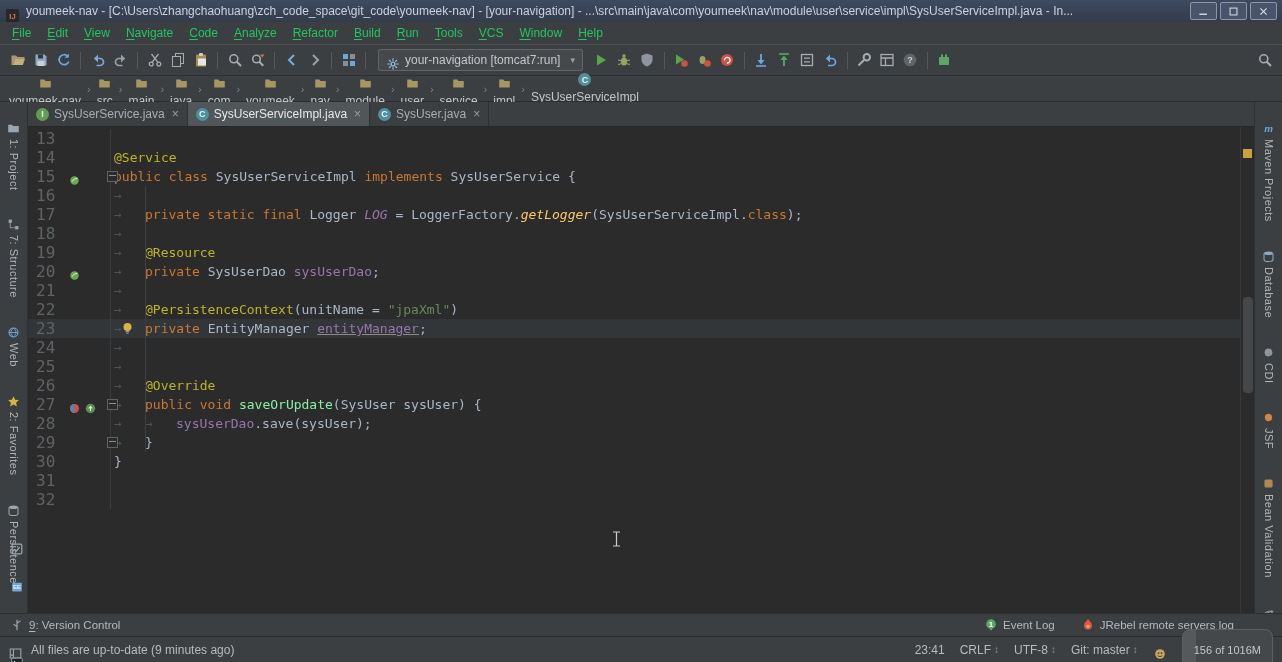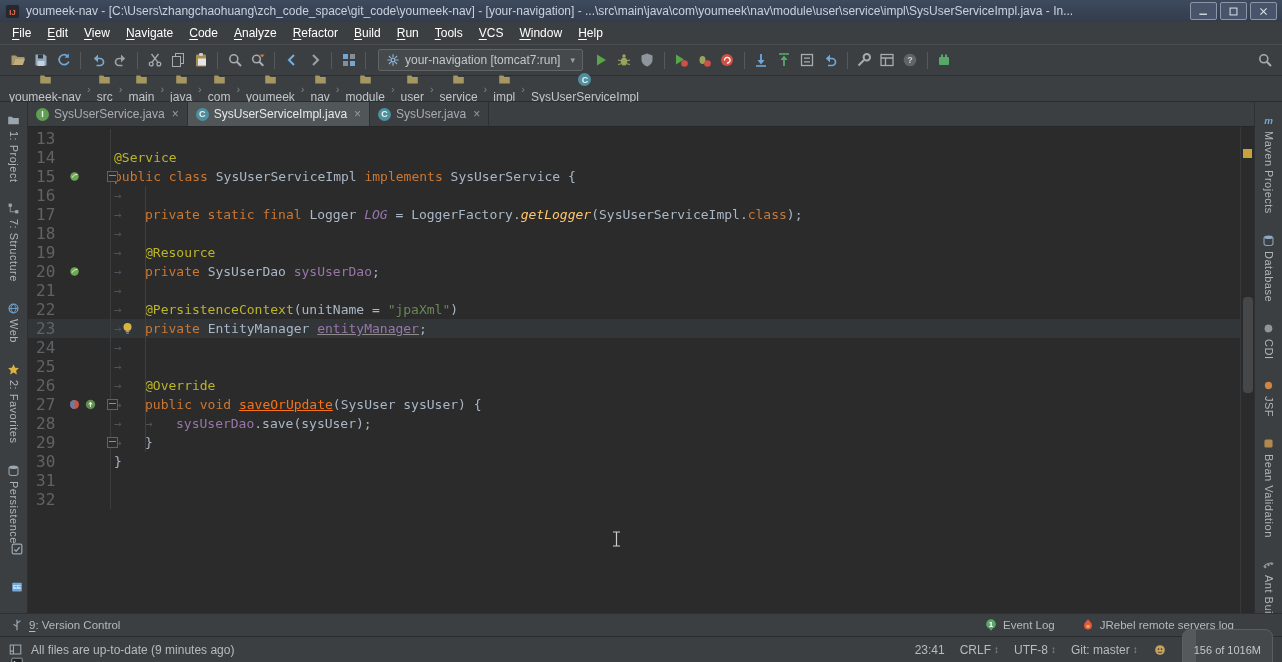--- a/index.html
+++ b/index.html
@@ -1,32 +1,32 @@
 <!DOCTYPE html>
 <html><head>
 <meta charset="utf-8">
 <style>
   html,body{margin:0;padding:0;background:#1e1e1e;}
   body{width:1282px;height:662px;overflow:hidden;font-family:"Liberation Sans",sans-serif;
        -webkit-user-select:none;color:#BBBBBB;}
   #app{width:1282px;height:662px;display:flex;flex-direction:column;background:#3C3F41;}
-  .icn{display:inline-flex;align-items:center;justify-content:center;line-height:0;}
+  .icn{display:inline-flex;align-items:center;justify-content:center;line-height:0;margin-top:8px;}
   u{text-underline-offset:2px;}
 
   
   .titlebar{height:22px;flex:none;background:linear-gradient(#3E4A5E,#323C4C);display:flex;
             align-items:center;padding:0 5px;gap:6px;font-size:12px;color:#C9D1DE;}
   .title-text{white-space:nowrap;overflow:hidden;text-overflow:clip;flex:1;}
   .win-controls{display:flex;gap:3px;flex:none;}
   .win-btn{width:25px;height:16px;border:1px solid #8C96A8;background:#49536A;border-radius:2px;
            display:flex;align-items:center;justify-content:center;}
 
   
   .menubar{height:22px;flex:none;background:#3C3F41;display:flex;align-items:center;
-           padding:0 4px;font-size:12px;color:#ffffff;}
+           padding:0 4px;font-size:12px;color:#22c55e;}
   .menu-item{padding:2px 8px;}
 
   
   .toolbar{height:30px;flex:none;background:#3C3F41;border-top:1px solid #4B4E50;
            border-bottom:1px solid #2E3133;display:flex;align-items:center;padding:0 6px;}
   .tb-btn{width:23px;height:24px;display:flex;align-items:center;justify-content:center;border-radius:3px;}
   .tb-sep{width:1px;height:17px;background:#56595B;margin:0 5px;flex:none;}
   .run-config{height:20px;display:flex;align-items:center;gap:5px;background:#46494B;
               border:1px solid #616465;border-radius:2px;padding:0 7px;margin:0 7px;
               font-size:12px;color:#C2C7CC;white-space:nowrap;}
@@ -73,21 +73,21 @@
   .fold-box::after{content:"";position:absolute;left:1px;right:1px;top:3px;border-top:1px solid #8A8F93;}
   .code{flex:1;padding-left:3px;}
   .tk-ann{color:#BBB529;}
   .tk-kw{color:#CC7832;}
   .tk-txt{color:#A9B7C6;}
   .tk-str{color:#6A8759;}
   .tk-field{color:#9876AA;}
   .tk-fieldu{color:#9876AA;text-decoration:underline;text-decoration-color:#8E8A86;}
   .tk-sfield{color:#9876AA;font-style:italic;}
   .tk-smethod{color:#FFC66B;font-style:italic;}
-  .tk-method{color:#f97316;text-decoration:underline;}
+  .tk-method{color:#86efac;}
   .tk-ws{display:inline-block;width:31px;color:#4A5158;}
   .row-bulb{position:absolute;left:92px;top:2px;}
   .indent-guide{position:absolute;left:117px;top:59px;height:266px;border-left:1px solid #3A4047;}
   .stripe{position:absolute;top:0;right:0;width:13px;height:100%;background:#2B2B2B;
           border-left:1px solid #35393B;}
   .stripe-mark{position:absolute;top:22px;right:2px;width:9px;height:9px;background:#C9A23C;}
   .scroll-thumb{position:absolute;top:170px;right:1px;width:10px;height:96px;
                 background:rgba(166,174,181,.22);border-radius:4px;}
   .ibeam{position:absolute;left:584px;top:404px;}
 

